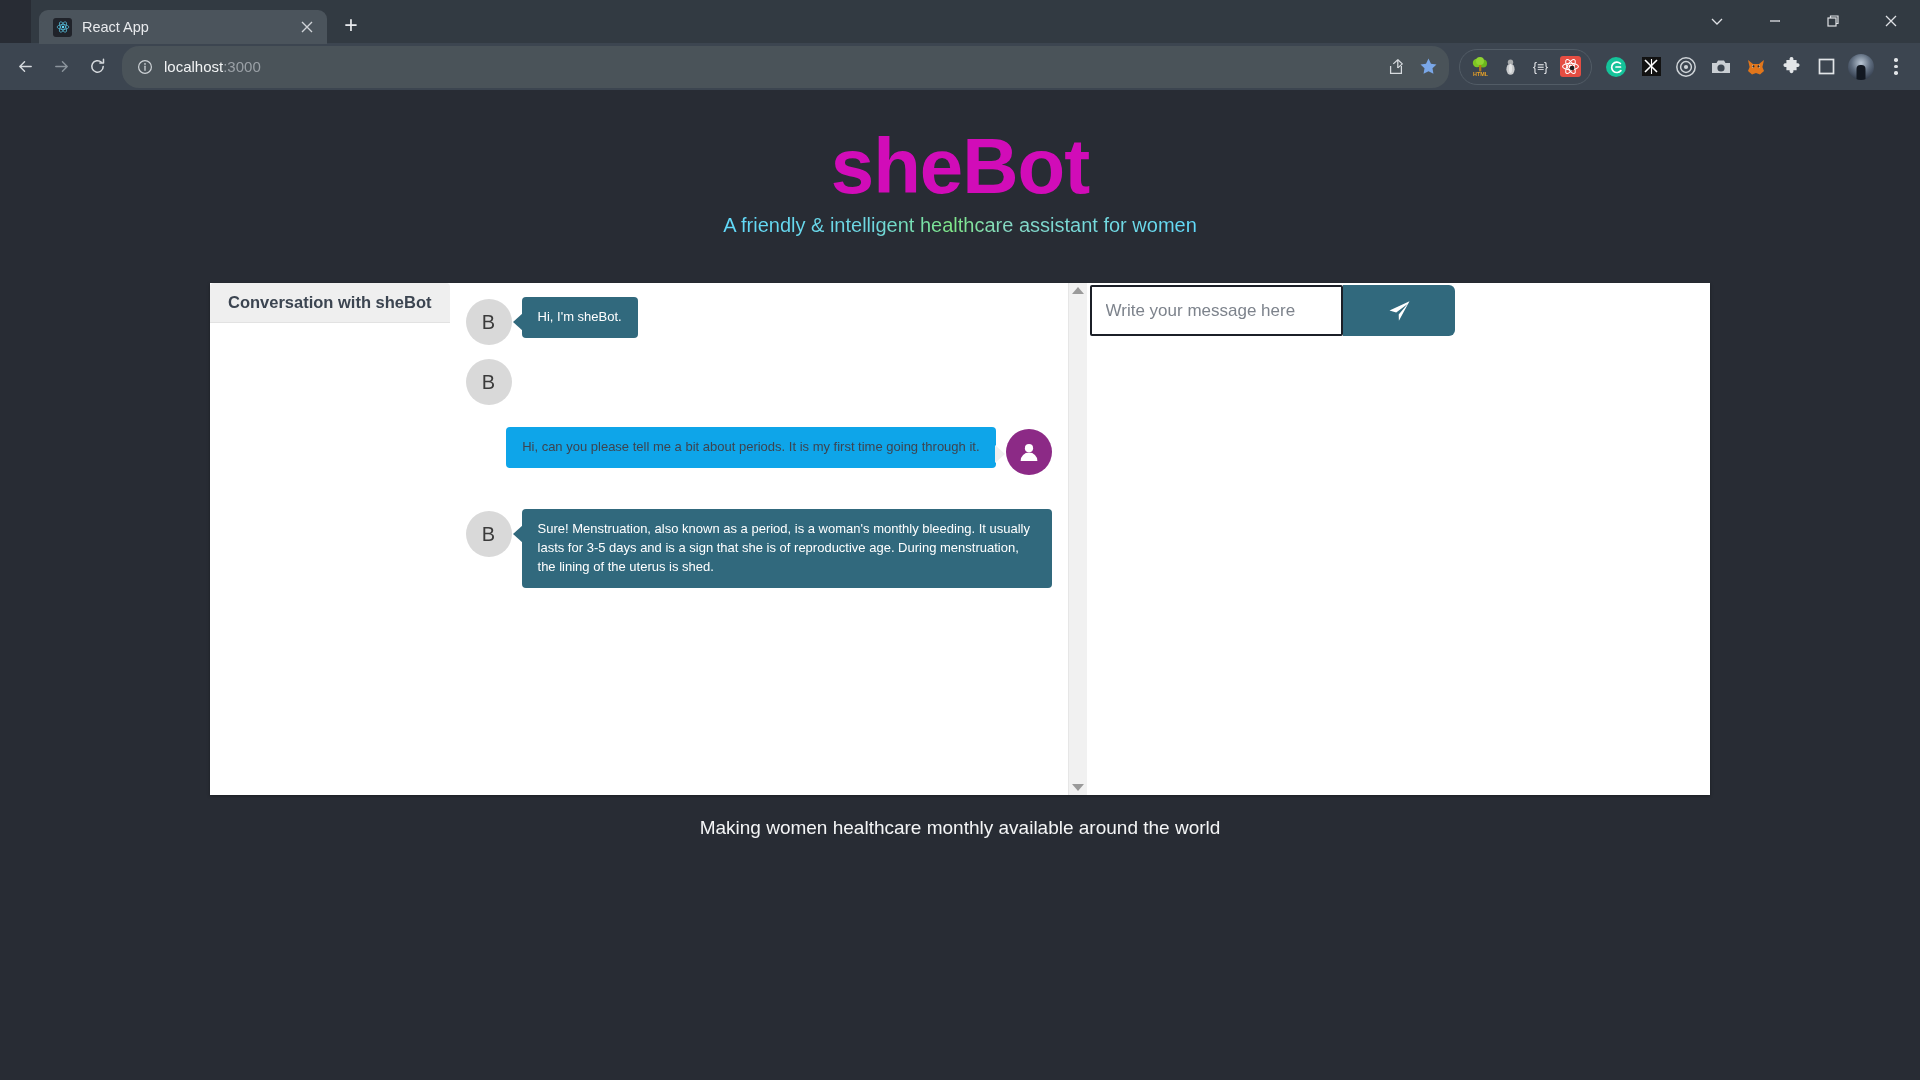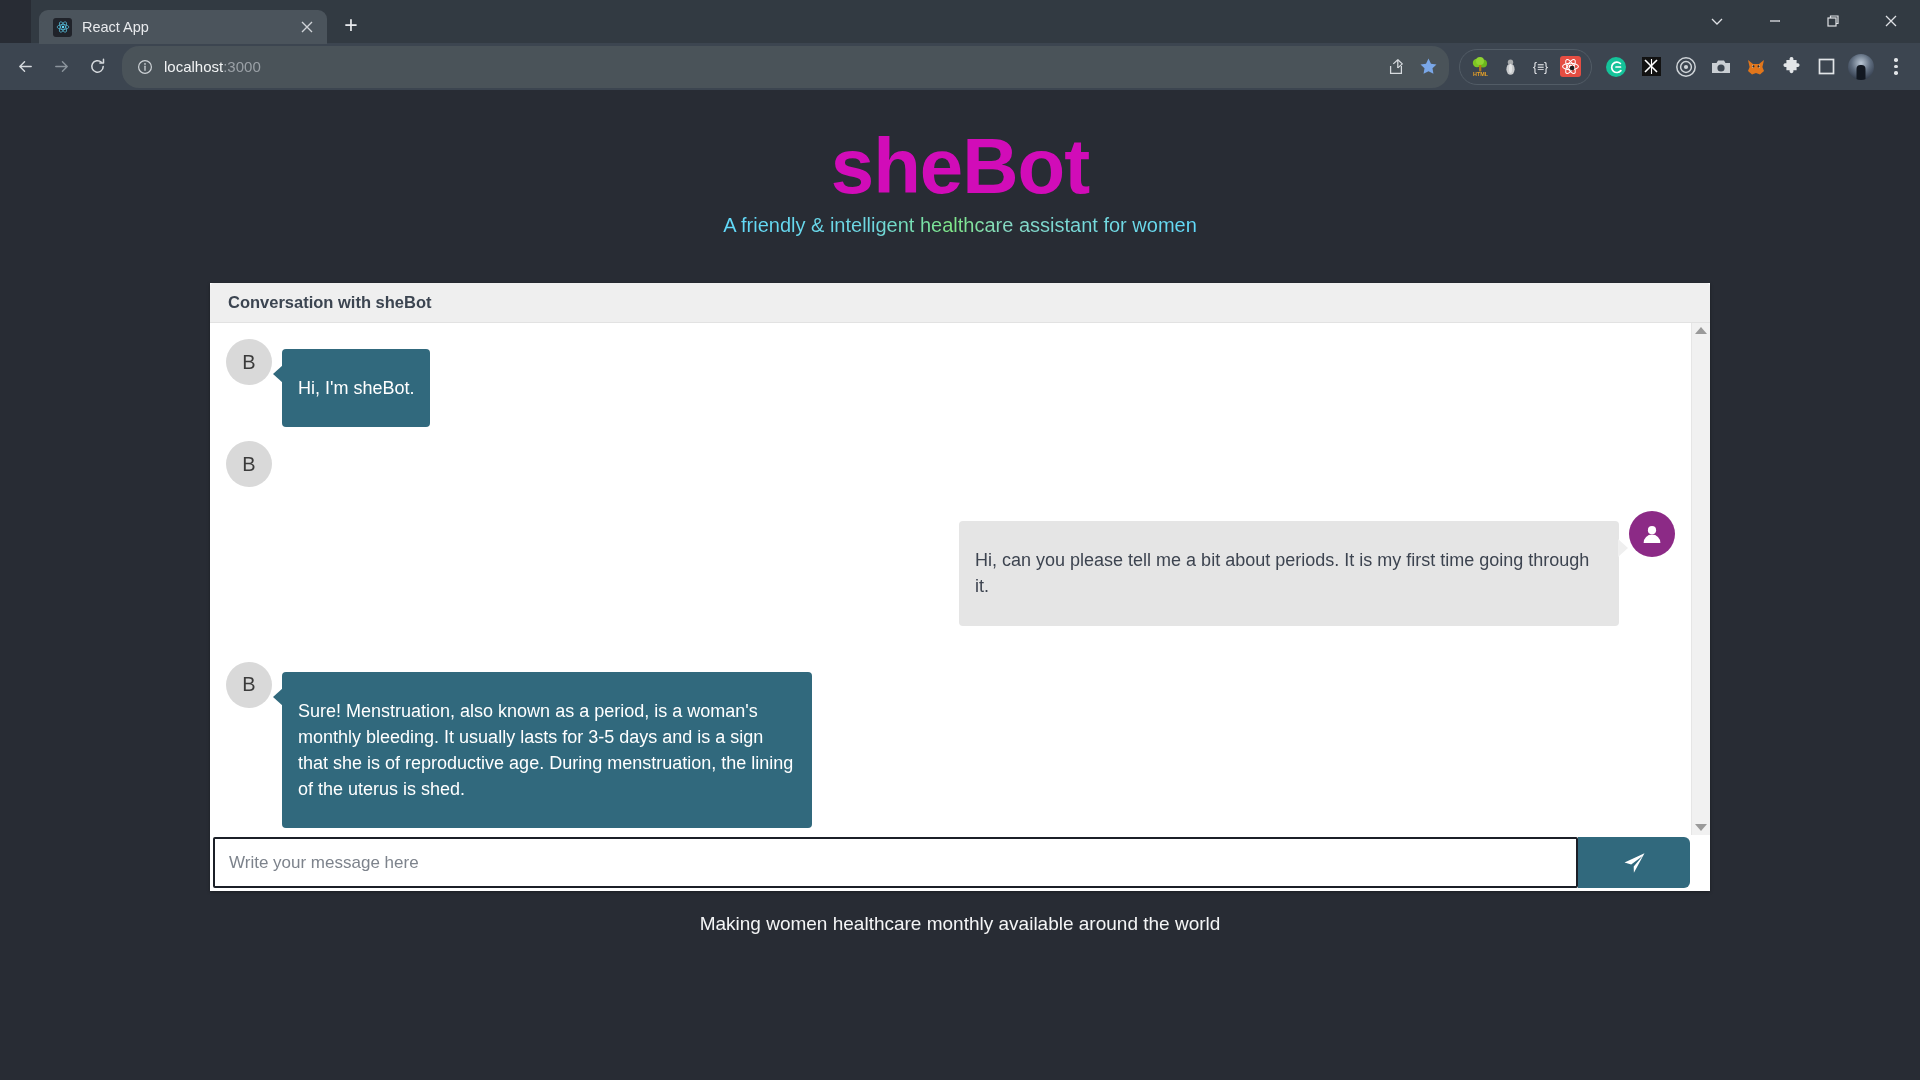--- a/index.html
+++ b/index.html
@@ -207,21 +207,21 @@
     background-clip: text;
     color: transparent;
     -webkit-text-fill-color: transparent;
   }
 
   .chat-card {
     width: 1500px;
     margin-top: 46px;
     background: #ffffff;
     display: flex;
-    flex-direction: column;
+    flex-direction: row;
     box-shadow: 0 1px 3px rgba(0,0,0,.35);
   }
 
   .chat-head {
     height: 40px;
     background: #efefef;
     border-bottom: 1px solid #e2e2e2;
     display: flex;
     align-items: center;
     padding: 0 18px;
@@ -259,41 +259,40 @@
     display: flex; align-items: center; justify-content: center;
     flex: 0 0 auto;
     margin-top: 2px;
   }
   .av.bot { background: #d9d9d9; color: #3b3b3b; font-size: 20px; }
   .av.user { background: #8c2a86; color: #fff; }
 
   .bubble {
     position: relative;
     max-width: 660px;
-    padding: 26px 16px;
-    font-size: 18px;
+    padding: 11px 16px;
+    font-size: 13px;
     line-height: 1.45;
     border-radius: 4px;
-    margin-top: 12px;
   }
   .bubble.bot {
     background: #31697d;
     color: #ffffff;
     margin-left: 10px;
   }
   .bubble.bot::before {
     content: "";
     position: absolute;
     left: -9px; top: 16px;
     border-top: 9px solid transparent;
     border-bottom: 9px solid transparent;
     border-right: 10px solid #31697d;
   }
   .bubble.user {
-    background: #e5e5e5;
+    background: #0ea5e9;
     color: #3d4450;
     margin-right: 10px;
     max-width: 660px;
   }
   .bubble.user::after {
     content: "";
     position: absolute;
     right: -9px; top: 18px;
     border-top: 9px solid transparent;
     border-bottom: 9px solid transparent;

